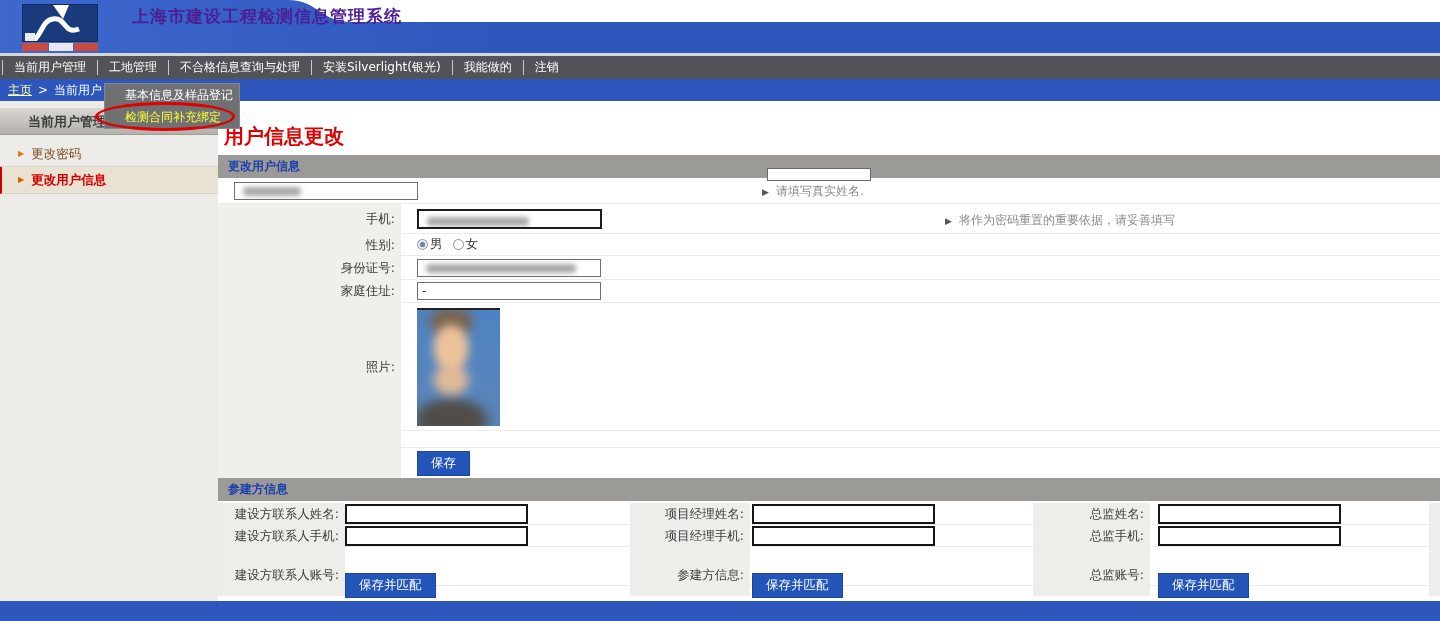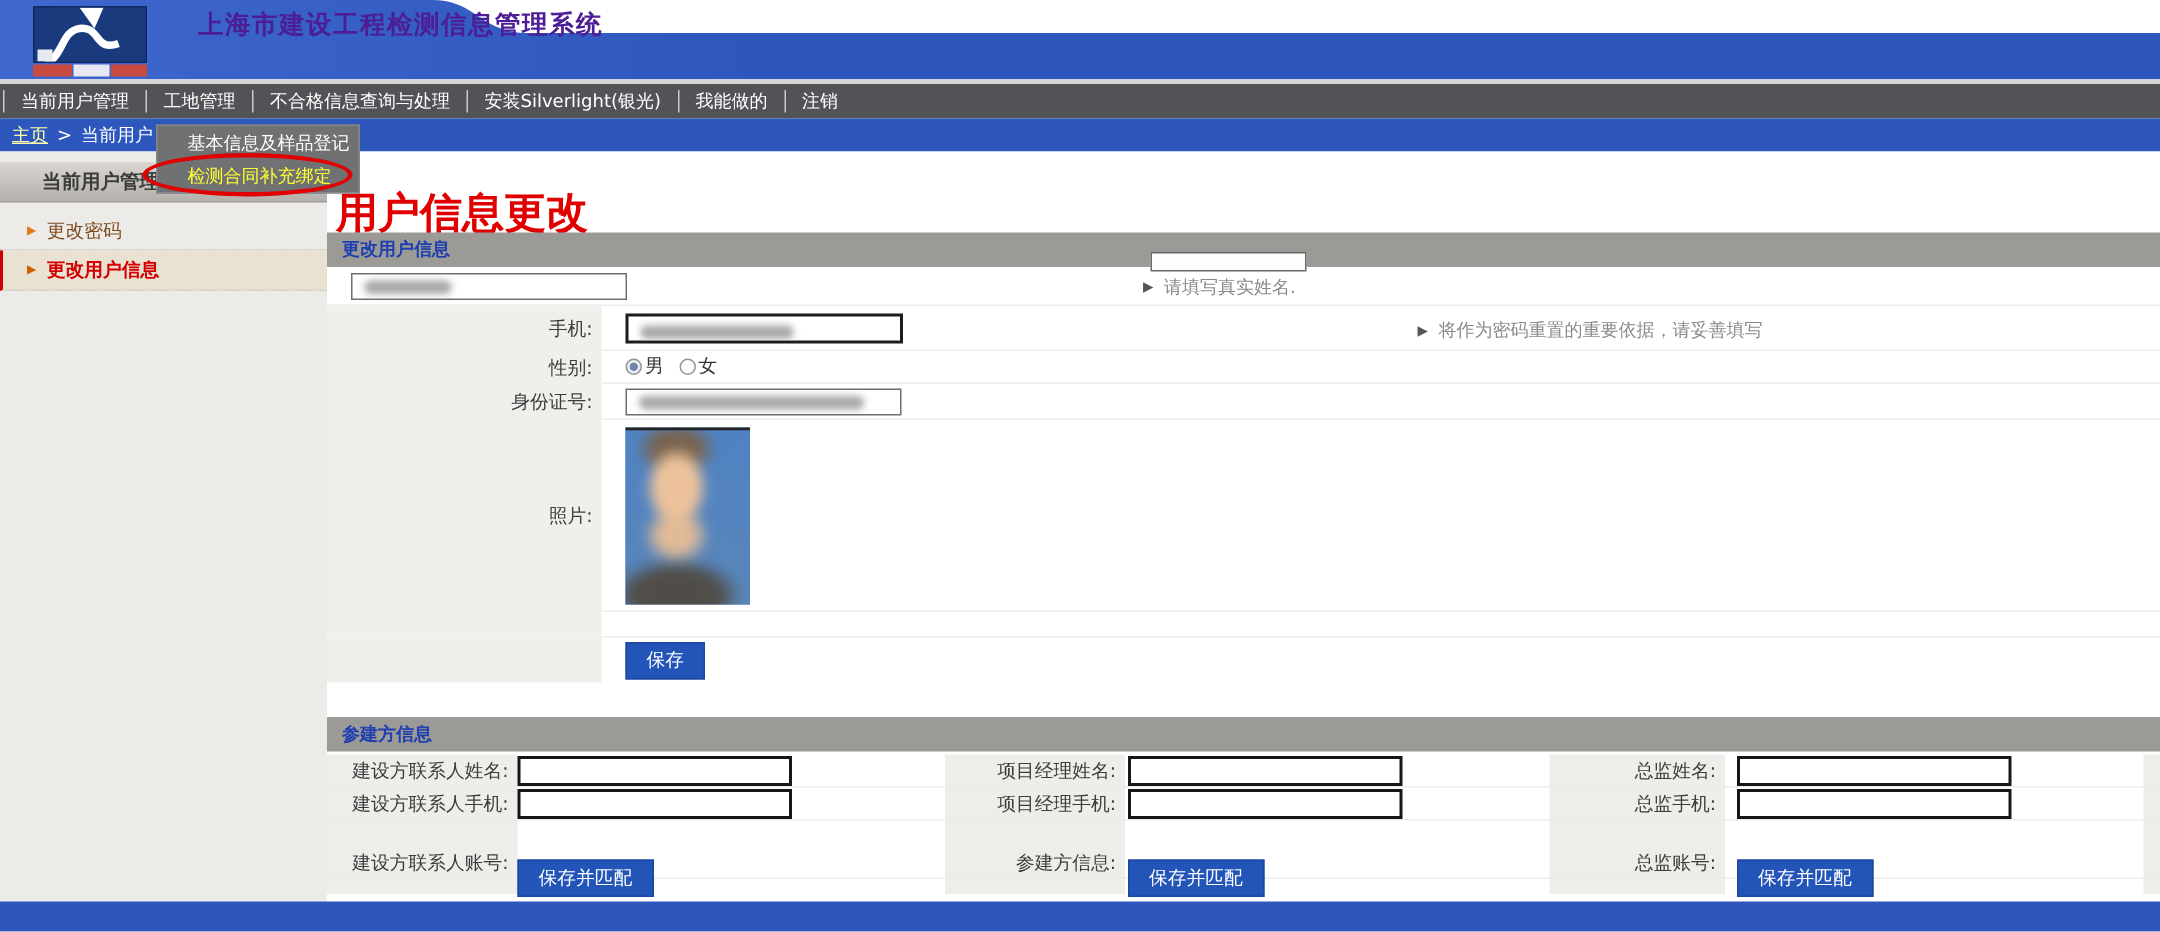--- a/index.html
+++ b/index.html
@@ -50,21 +50,21 @@
              font-size:12.5px; border-bottom:1px dotted #c9c6c1; cursor:pointer; }
   .sb-item .blt { font-size:8px; line-height:1; }
   .sb-item-pwd { color:#7d4a1e; margin-top:7px; }
   .sb-item-pwd .blt { color:#e07818; }
   .sb-item-info { color:#d40000; font-weight:bold; background:#e9e1d2; border-left:2px solid #cc0000;
                   height:27px; padding-left:16px; }
   .sb-item-info .blt { color:#d06000; }
 
   
   .main { position:absolute; left:218px; top:101px; width:1222px; height:500px; background:#fff; }
-  .page-title { position:absolute; left:6px; top:22px; font-size:28px; font-weight:bold; color:#e00000; }
+  .page-title { position:absolute; left:6px; top:22px; font-size:20px; font-weight:bold; color:#e00000; }
   .sec-bar { position:absolute; left:0; width:1222px; height:23px; background:#9b9a96;
              line-height:23px; padding-left:10px; color:#1d3fb0; font-weight:bold; font-size:12px; }
   .sec1-bar { top:54px; } .sec2-bar { top:377px; }
   .artifact-box { position:absolute; left:549px; top:67px; width:104px; height:13px;
                   background:#fdfdfd; border:1px solid #6a6a6a; z-index:2; }
 
   .form { position:absolute; left:0; top:77px; width:1222px; }
   .f-row { display:flex; position:relative; }
   .f-lbl { width:183px; background:#f1efec; display:flex; align-items:center; justify-content:flex-end;
            padding-right:6px; color:#3c3c3c; font-size:12.5px; }
@@ -230,20 +230,26 @@
 
       <div class="f-row rh4">
         <div class="f-lbl">身份证号:</div>
         <div class="f-val">
           <div class="inputbox">
               <span class="blob blob-id"></span>
             </div>
         </div>
       </div>
 
+      <div class="f-row rh5">
+        <div class="f-lbl">家庭住址:</div>
+        <div class="f-val">
+          <div class="inputbox">-</div>
+        </div>
+      </div>
 
       <div class="f-row rh6">
         <div class="f-lbl">照片:</div>
         <div class="f-val">
           <div class="photo">
               <div class="photo-blur"></div>
             </div>
         </div>
       </div>
 

